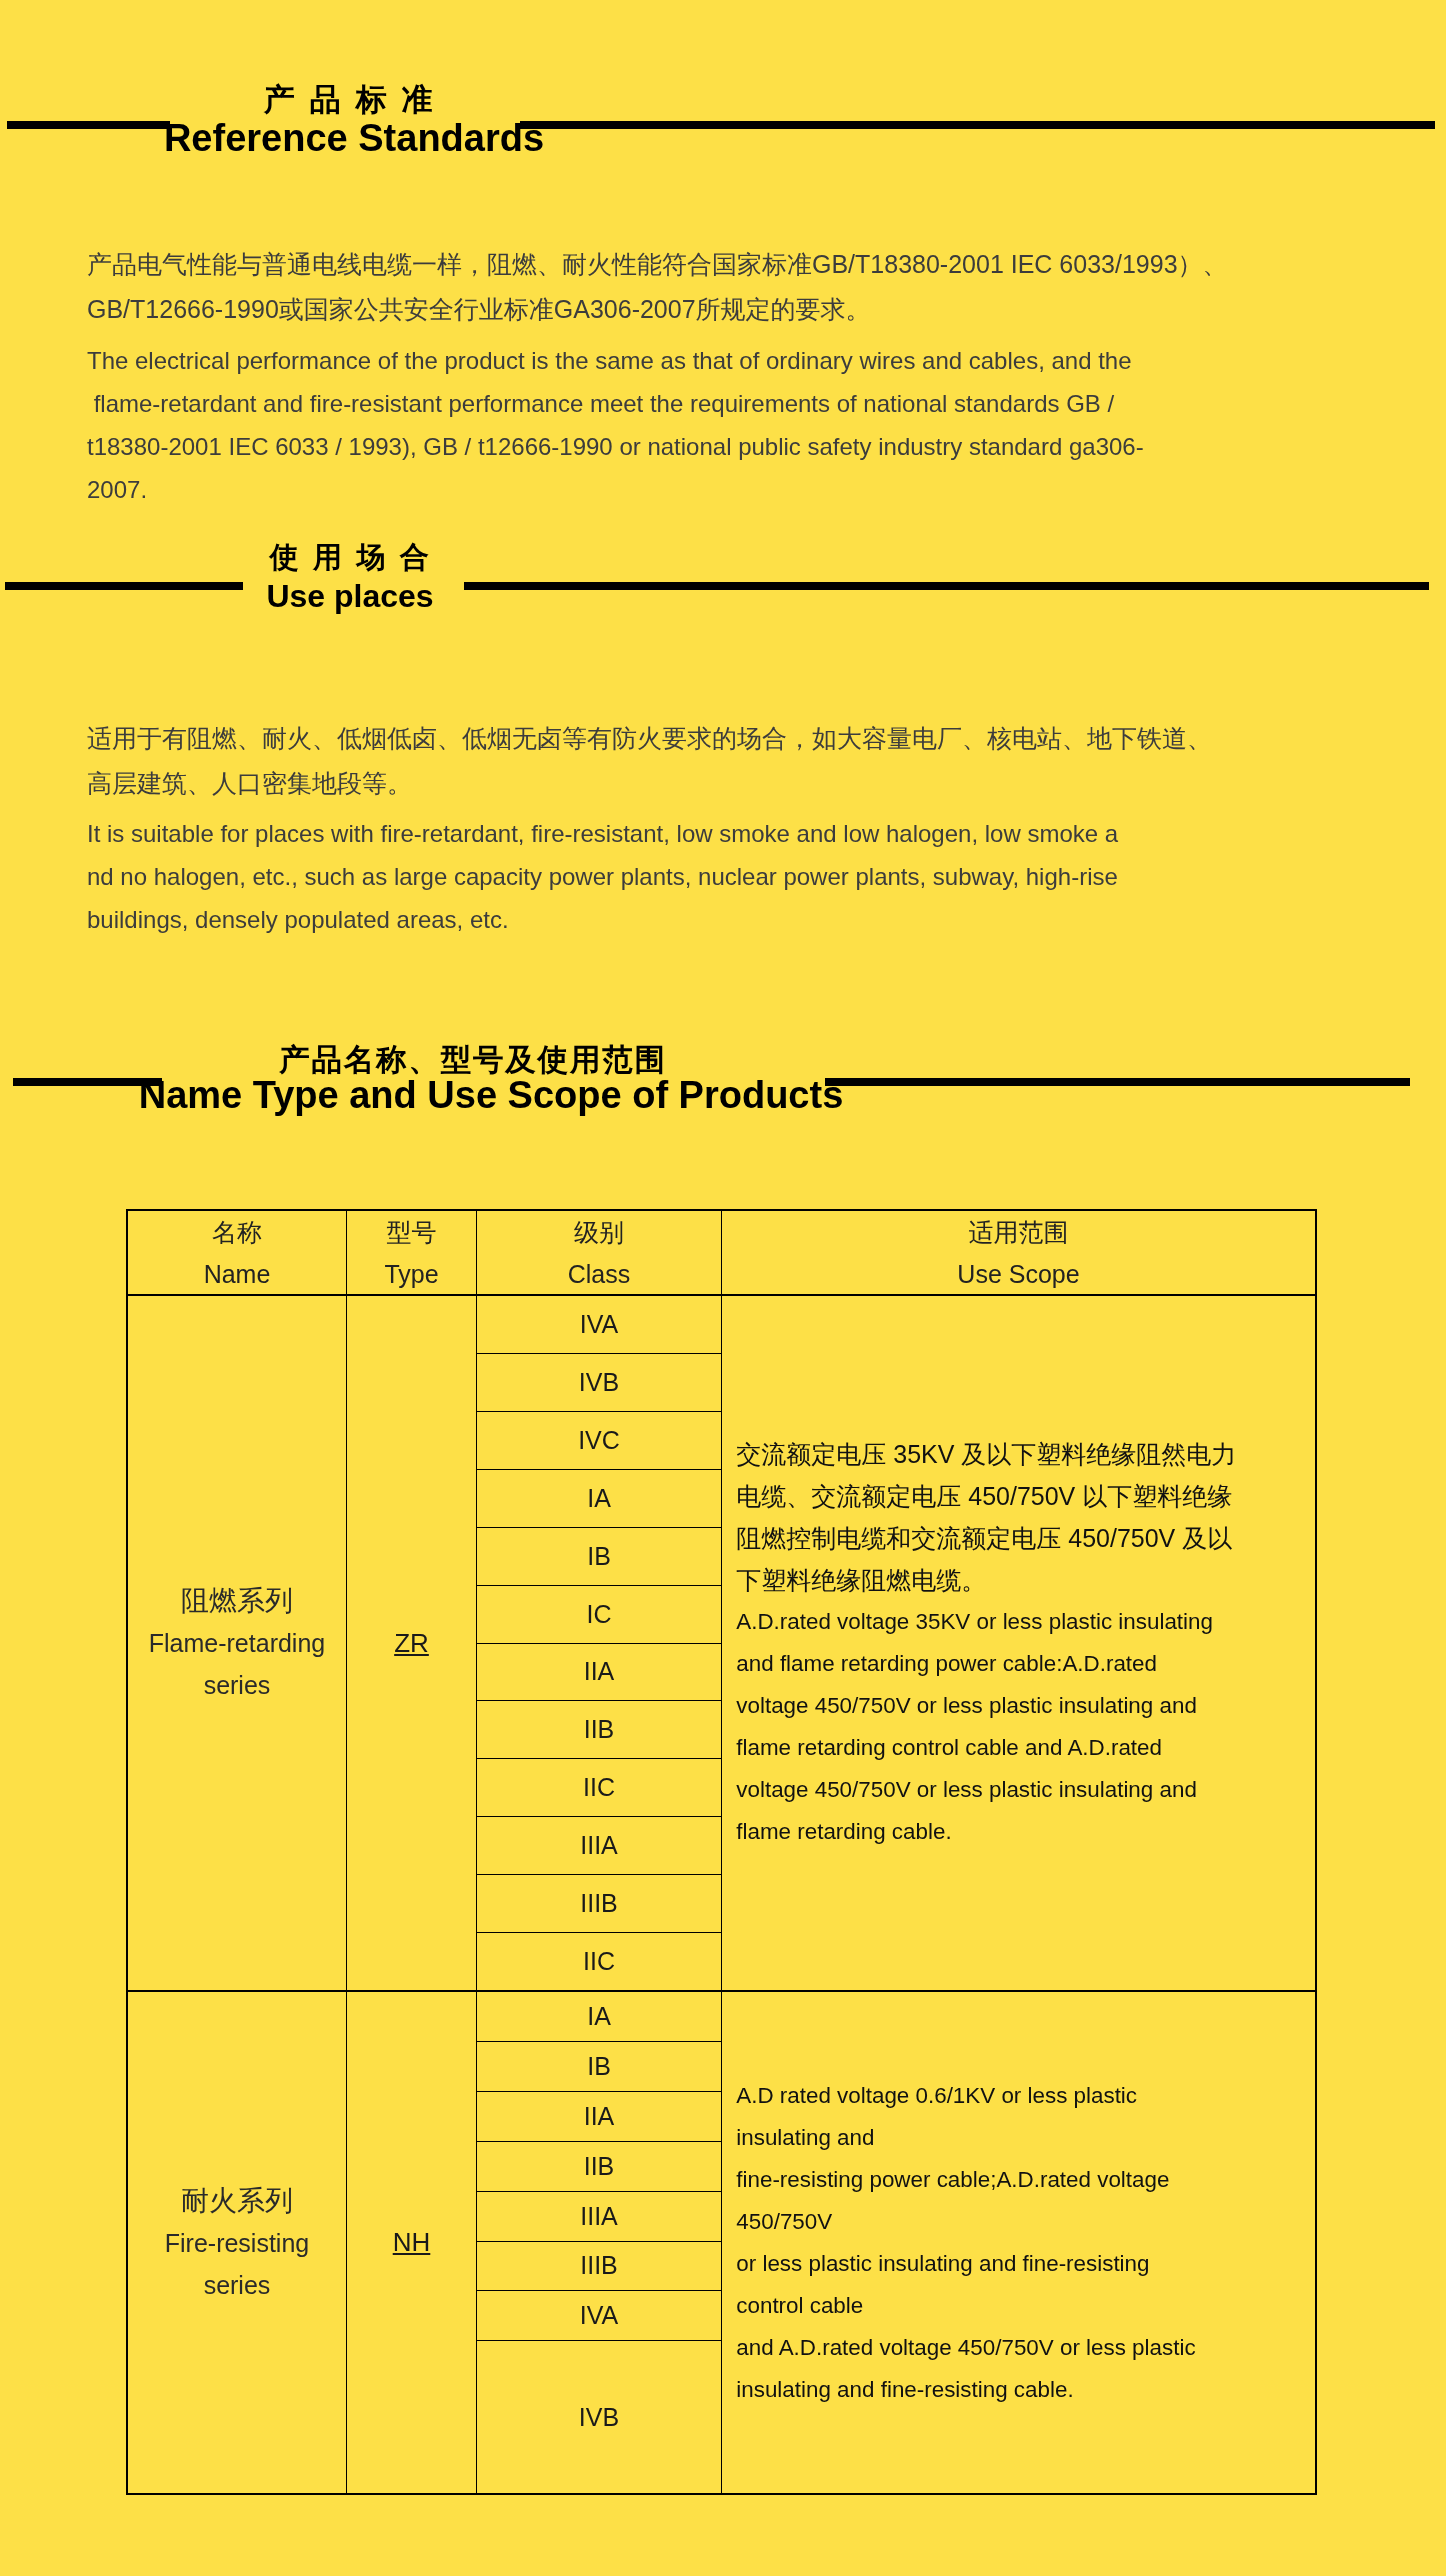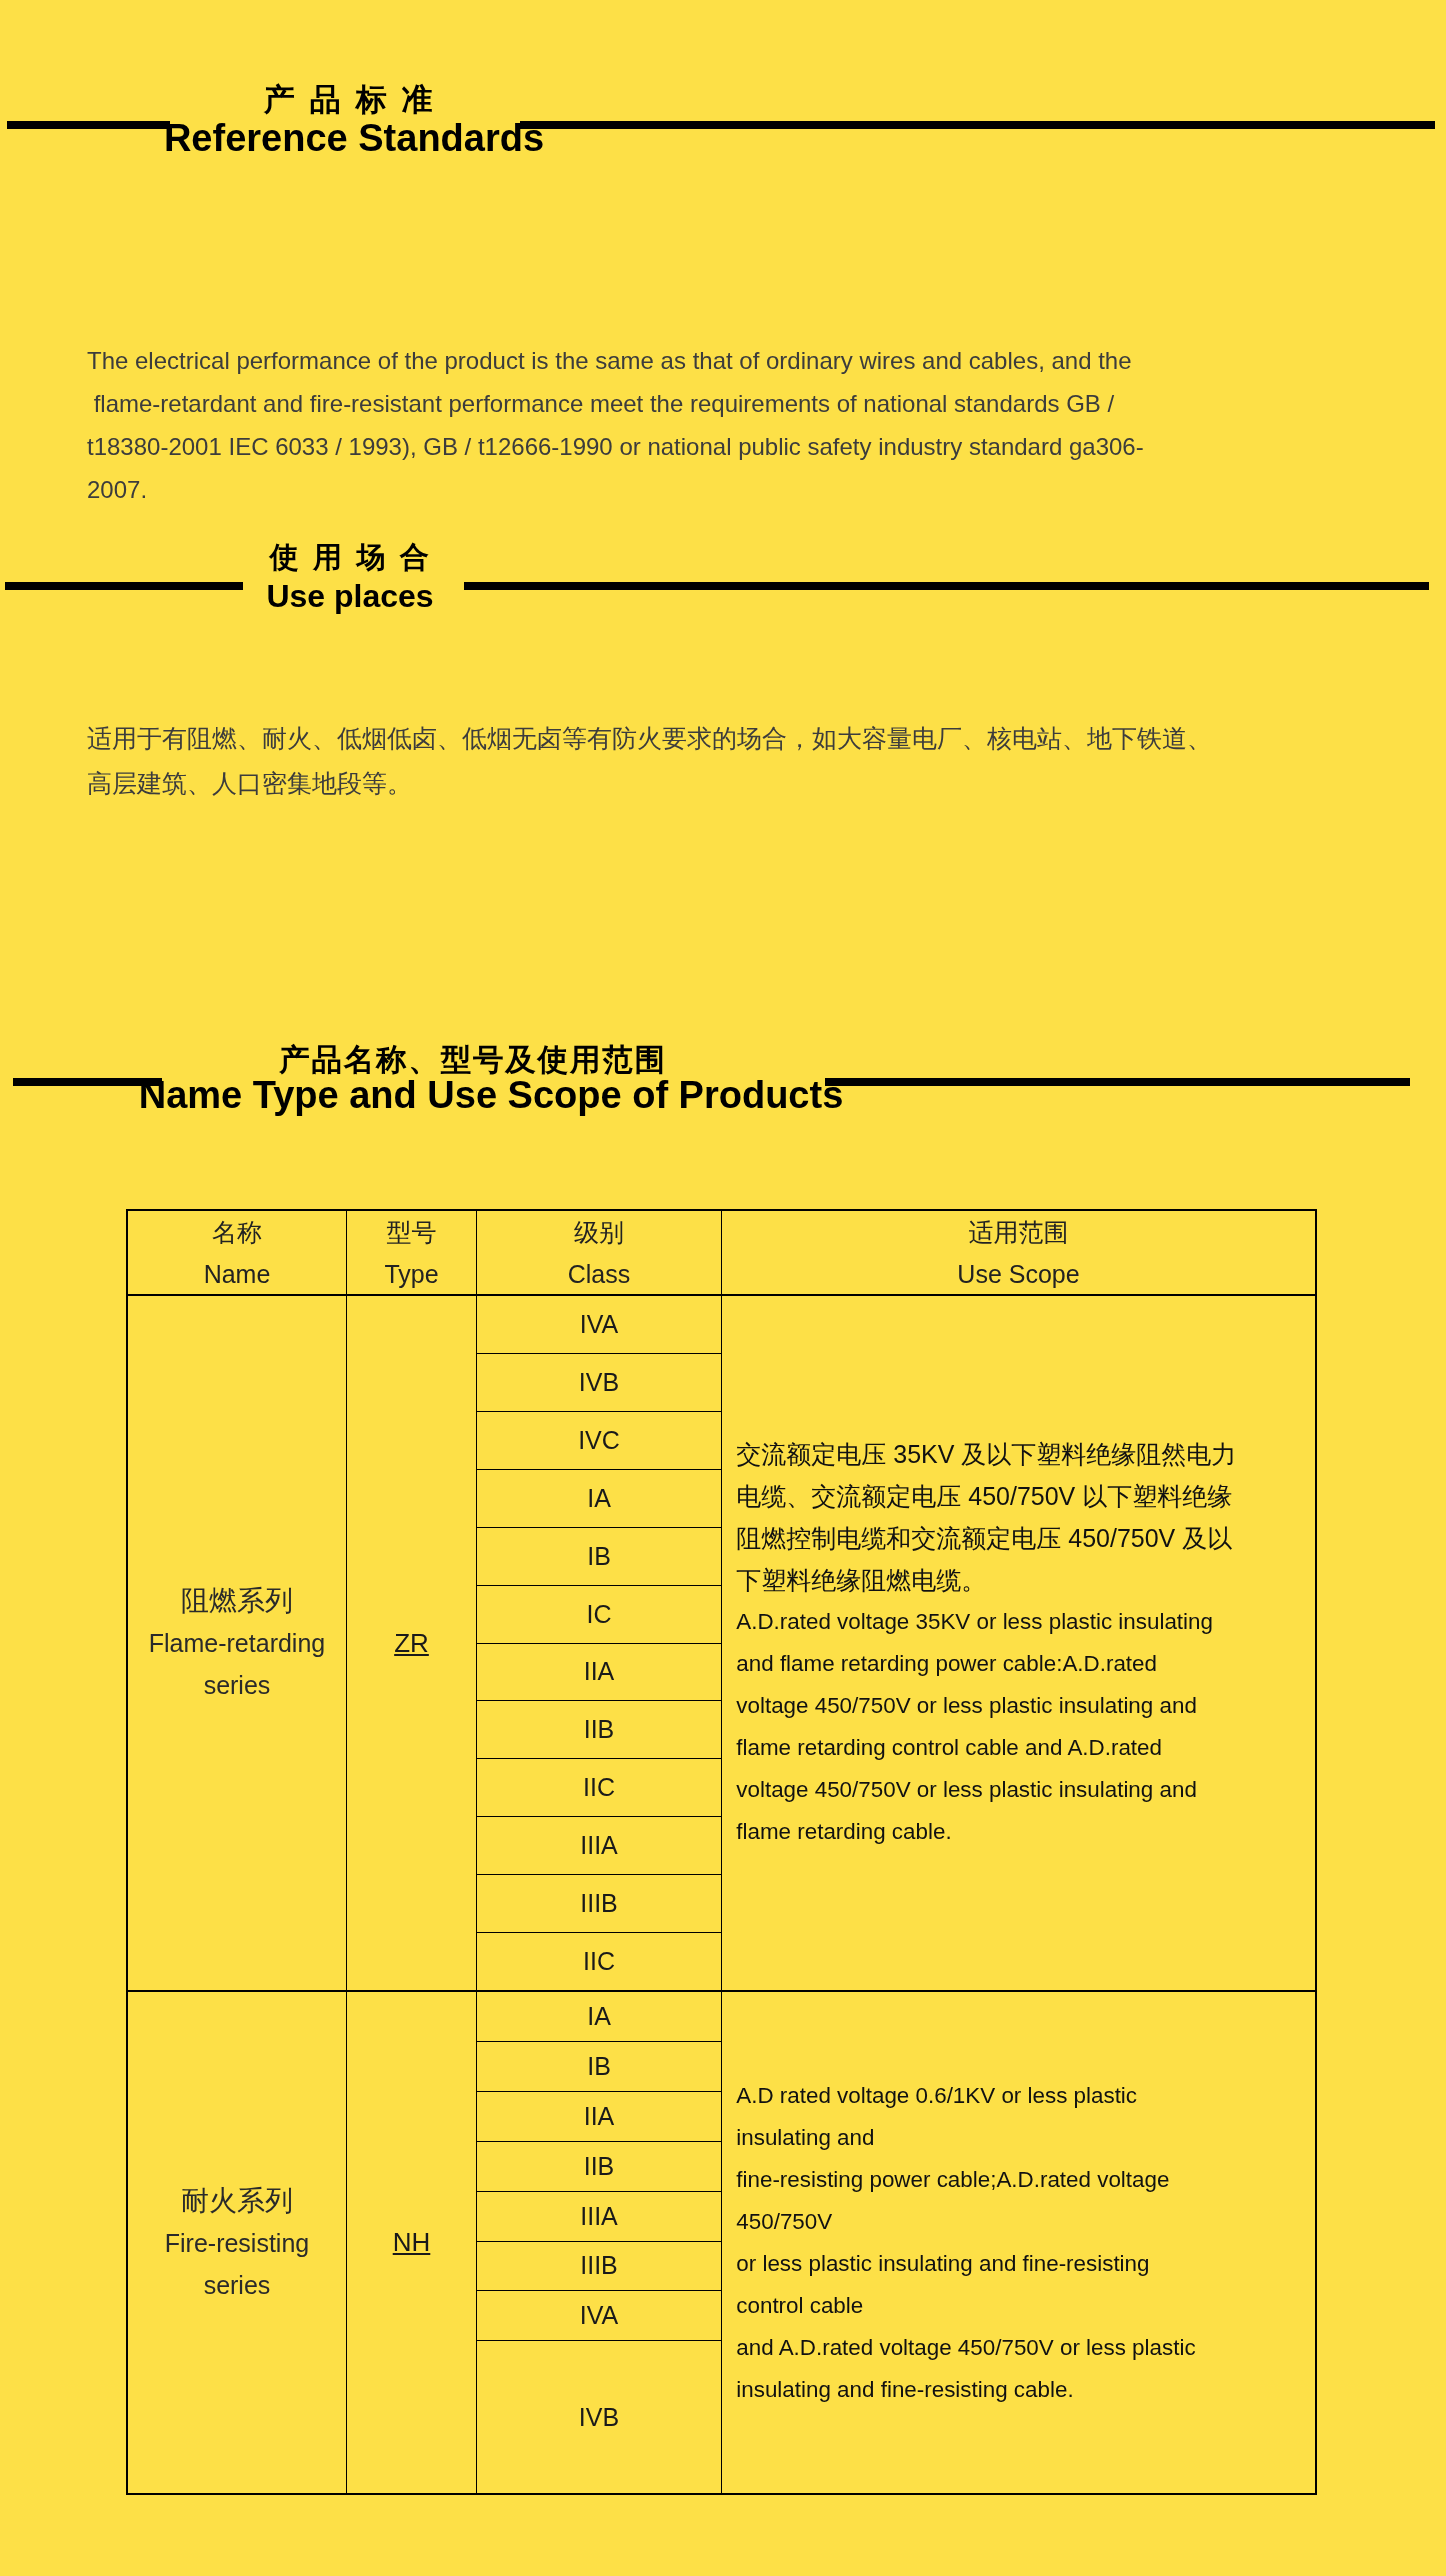--- a/index.html
+++ b/index.html
@@ -83,32 +83,37 @@
 </head>
 <body>
 
 <div class="page">
 
   <div class="sec-bar" style="top:121px; left:7.2px; width:163px;"></div>
   <div class="sec-bar" style="top:121px; left:520px; width:915px;"></div>
   <div class="sec-title-zh h1-zh">产 品 标 准</div>
   <div class="sec-title-en h1-en">Reference Standards</div>
 
+  <div class="para para-zh p1-zh">产品电气性能与普通电线电缆一样，阻燃、耐火性能符合国家标准GB/T18380-2001 IEC 6033/1993）、
+GB/T12666-1990或国家公共安全行业标准GA306-2007所规定的要求。</div>
   <div class="para para-en p1-en">The electrical performance of the product is the same as that of ordinary wires and cables, and the
  flame-retardant and fire-resistant performance meet the requirements of national standards GB /
 t18380-2001 IEC 6033 / 1993), GB / t12666-1990 or national public safety industry standard ga306-
 2007.</div>
 
   <div class="sec-bar" style="top:582px; left:4.5px; width:238px;"></div>
   <div class="sec-bar" style="top:582px; left:464px; width:965px;"></div>
   <div class="sec-title-zh h2-zh">使 用 场 合</div>
   <div class="sec-title-en h2-en">Use places</div>
 
   <div class="para para-zh p2-zh">适用于有阻燃、耐火、低烟低卤、低烟无卤等有防火要求的场合，如大容量电厂、核电站、地下铁道、
 高层建筑、人口密集地段等。</div>
+  <div class="para para-en p2-en">It is suitable for places with fire-retardant, fire-resistant, low smoke and low halogen, low smoke a
+nd no halogen, etc., such as large capacity power plants, nuclear power plants, subway, high-rise
+buildings, densely populated areas, etc.</div>
 
   <div class="sec-bar" style="top:1078px; left:13.4px; width:149px;"></div>
   <div class="sec-bar" style="top:1078px; left:825px; width:585px;"></div>
   <div class="sec-title-zh h3-zh">产品名称、型号及使用范围</div>
   <div class="sec-title-en h3-en">Name Type and Use Scope of Products</div>
 
   <div class="spec-table">
 
     <div class="thead">
       <div class="hcell c-name">

